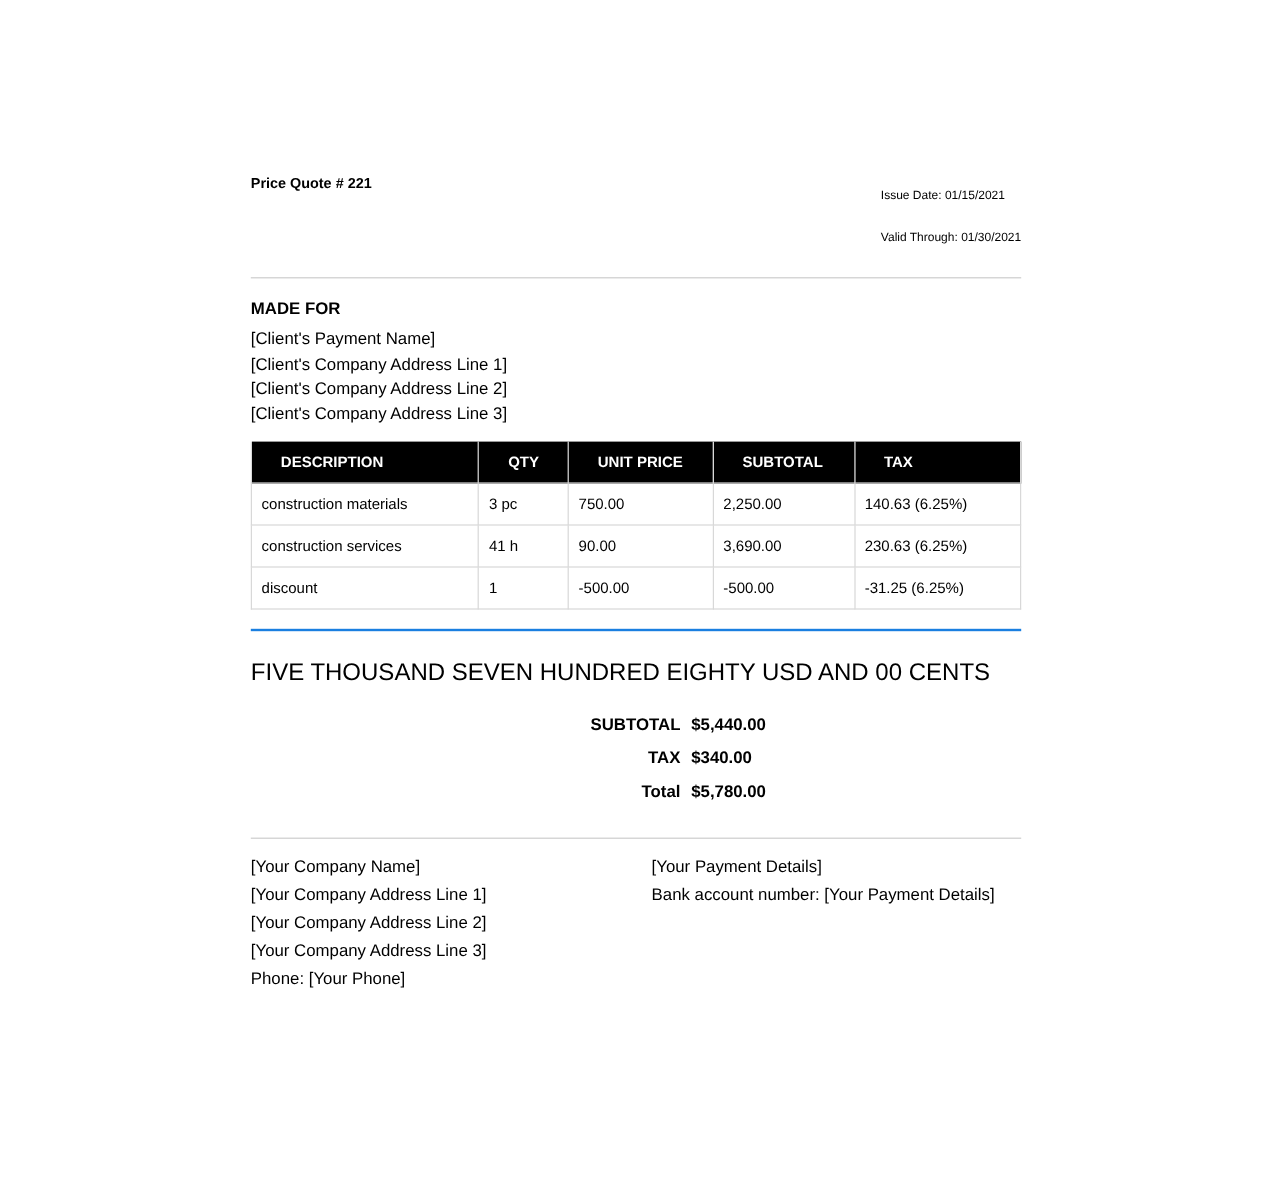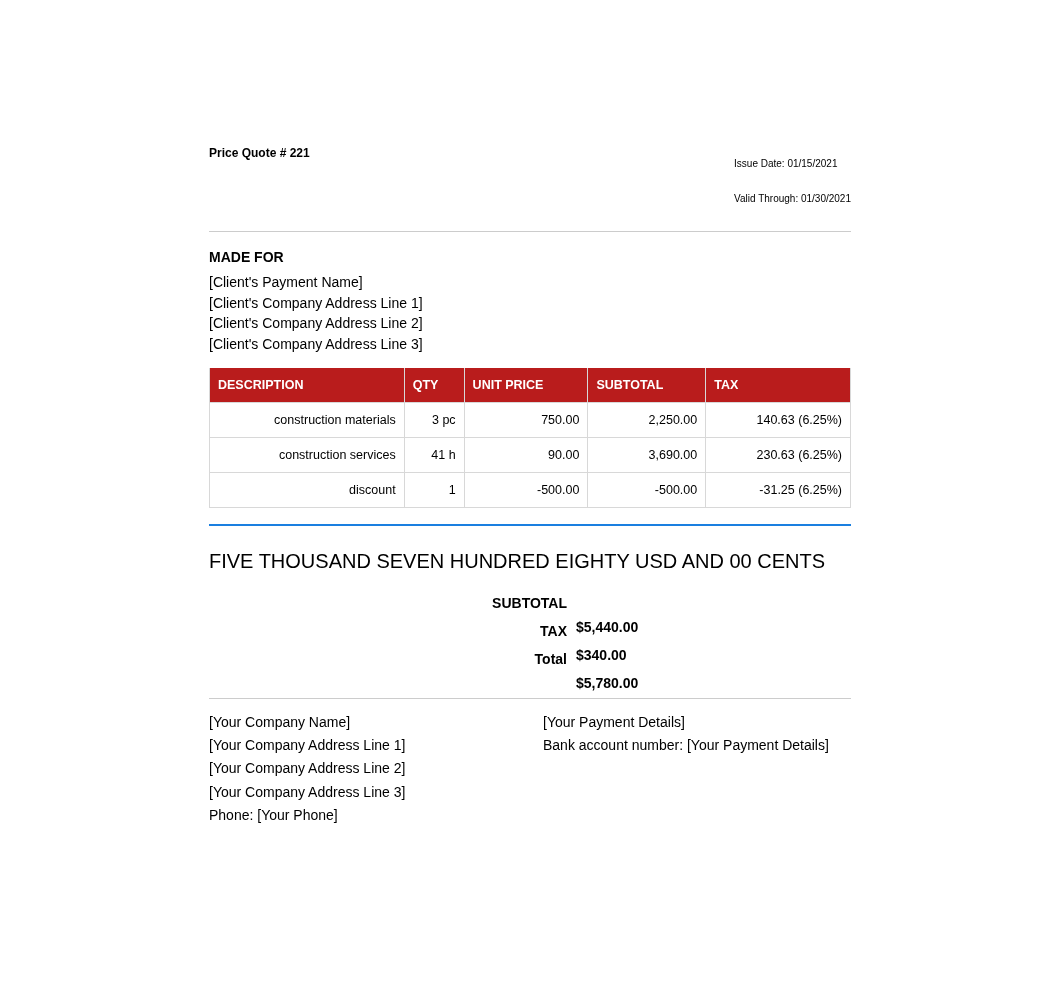--- a/index.html
+++ b/index.html
@@ -16,32 +16,32 @@
     .dates .d { height: 35px; line-height: 17px; }
     .rule { position: absolute; left: 0; width: 642px; height: 1px; background: #cccccc; }
     .madefor { position: absolute; left: 0; top: 249px; font-size: 14px; }
     .madefor .h { font-weight: bold; line-height: 17px; margin-bottom: 6px; }
     .madefor .l { line-height: 20.5px; }
     table.items {
       position: absolute; left: 0; top: 368px; width: 642px;
       border-collapse: collapse; font-size: 12.5px;
     }
     table.items th {
-      background: #b91c1c; color: #fff; text-align: left; font-weight: bold;
-      height: 34px; padding: 0 8px; border: 1px solid #d8d8d8; border-top: none;
+      background: #000000; color: #fff; text-align: left; font-weight: bold;
+      height: 34px; padding: 0 24px; border: 1px solid #d8d8d8; border-top: none;
     }
     table.items td {
-      height: 34px; padding: 0 8px; border: 1px solid #d8d8d8; text-align: right;
+      height: 34px; padding: 0 8px; border: 1px solid #d8d8d8; text-align: left;
     }
     .blue-rule { position: absolute; left: 0; top: 524px; width: 642px; height: 2px; background: #1a7fe0; }
     .words { position: absolute; left: 0; top: 552px; font-size: 20px; line-height: 19px; }
     .totals { position: absolute; left: 0; top: 594px; width: 642px; font-size: 14px; font-weight: bold; }
     .totals .row { height: 28px; line-height: 18px; position: relative; }
     .totals .lbl { position: absolute; right: 284px; text-align: right; }
-    .totals .val { position: absolute; left: 367px; margin-top: 24px; }
+    .totals .val { position: absolute; left: 367px; }
     .footer-left { position: absolute; left: 0; top: 711px; font-size: 14px; }
     .footer-right { position: absolute; left: 334px; top: 711px; font-size: 14px; }
     .footer-left .l, .footer-right .l { line-height: 23.2px; }
   </style>
 </head>
 <body>
 
 <div class="page">
   <div class="title">Price Quote # 221</div>
 

